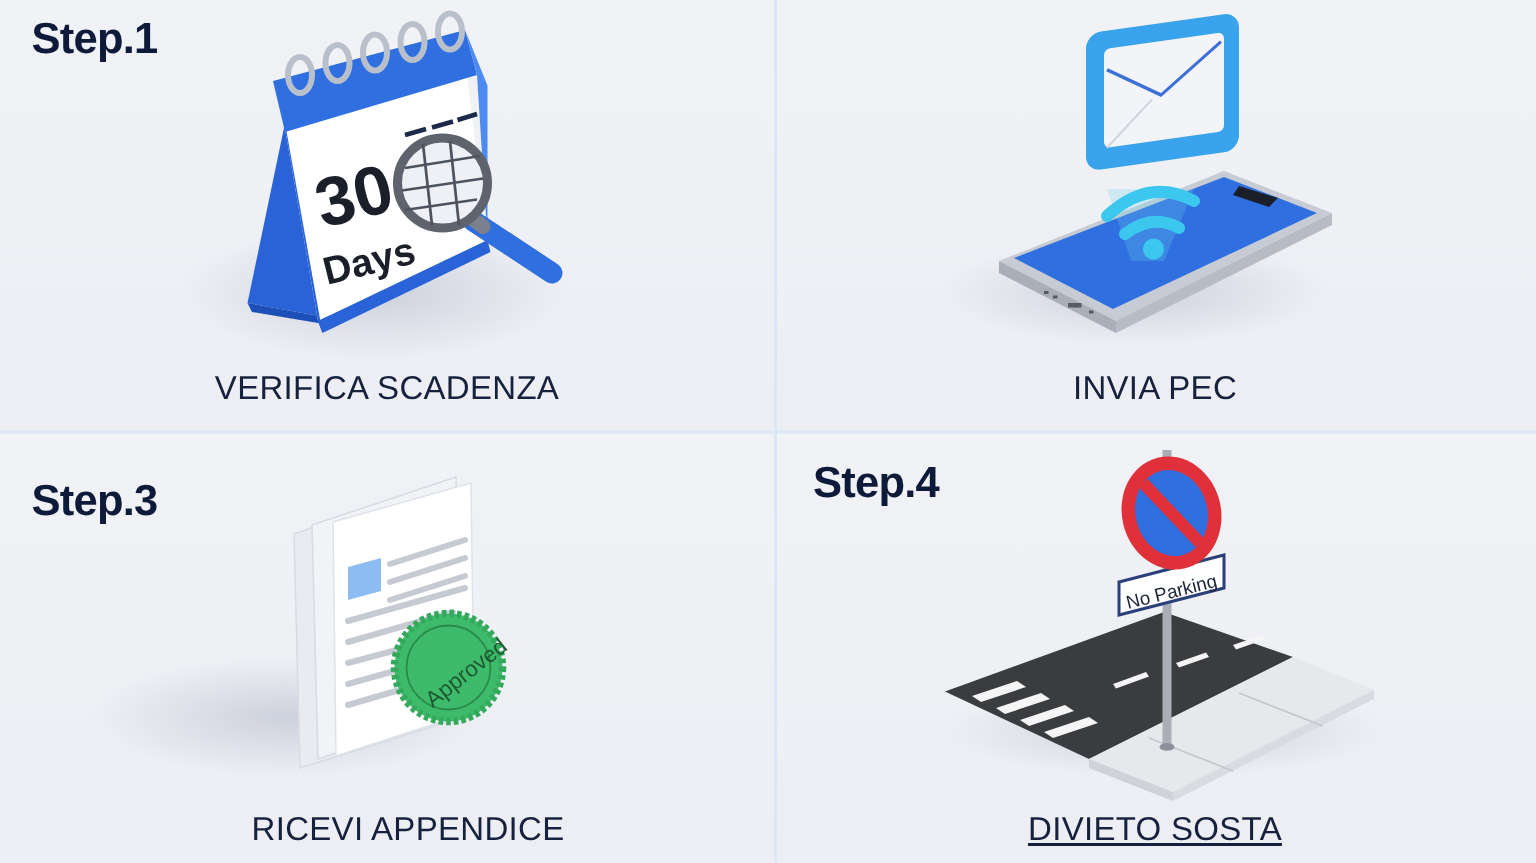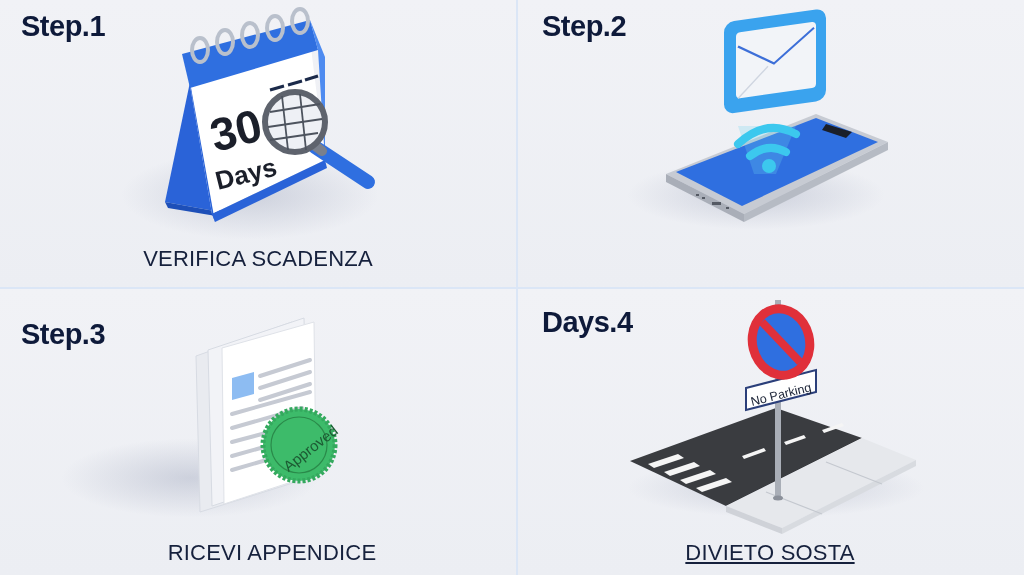--- a/index.html
+++ b/index.html
@@ -59,21 +59,20 @@
         <line x1="108" y1="115" x2="162" y2="107"></line>
         <line x1="110" y1="128" x2="158" y2="121"></line>
         <line x1="122" y1="84" x2="128" y2="138"></line>
         <line x1="140" y1="82" x2="146" y2="138"></line>
       </g>
     </svg>
     <div class="step-label" style="top:246px;">VERIFICA SCADENZA</div>
   </div>
 
   <div class="cell right">
-    <div class="step-title">Step.2</div>
     <div class="shadow" style="left:110px;top:160px;width:260px;height:70px;"></div>
     <svg style="left:140px;top:14px;" width="240" height="210" viewBox="0 0 240 210">
 
       <polygon points="10,160 160,100 232,128 88,200" fill="#c7cbd3"></polygon>
       <polygon points="10,160 88,200 88,208 10,168" fill="#a9aeb8"></polygon>
       <polygon points="88,200 232,128 232,136 88,208" fill="#b6bbc4"></polygon>
 
       <polygon points="20,158 160,104 222,128 86,192" fill="#2f6fe0"></polygon>
       <polygon points="170,110 196,118 190,124 166,116" fill="#1a1f2a"></polygon>
 
@@ -87,20 +86,21 @@
       <polygon points="82,112 140,112 120,160 98,160" fill="#6ad3f0" opacity="0.25"></polygon>
       <path d="M82,130 Q110,104 140,120" fill="none" stroke="#3cc8ee" stroke-width="8" stroke-linecap="round"></path>
       <path d="M94,142 Q112,128 130,138" fill="none" stroke="#3cc8ee" stroke-width="8" stroke-linecap="round"></path>
       <circle cx="113" cy="152" r="7" fill="#3cc8ee"></circle>
 
       <rect x="68" y="4" width="102" height="92" rx="10" fill="#3aa3ee" transform="skewY(-8) translate(0,14)"></rect>
       <rect x="80" y="16" width="80" height="66" rx="4" fill="#f2f4f8" transform="skewY(-8) translate(0,14)"></rect>
       <polyline points="82,30 118,52 158,22" fill="none" stroke="#3d6fd8" stroke-width="2.2" transform="skewY(-8) translate(0,14)"></polyline>
       <polyline points="82,82 112,54 M128,50 158,80" fill="none" stroke="#cfd5e0" stroke-width="1.5" transform="skewY(-8) translate(0,14)"></polyline>
     </svg>
+    <div class="step-label" style="top:246px;">INVIA PEC</div>
   </div>
 
   <div class="cell">
     <div class="step-title" style="top:30px;">Step.3</div>
     <div class="shadow" style="left:60px;top:150px;width:260px;height:80px;"></div>
     <svg style="left:192px;top:26px;" width="150" height="210" viewBox="0 0 150 210">
 
       <polygon points="4,42 100,8 104,168 8,198" fill="#e9ebf0" stroke="#d7dbe3" stroke-width="1"></polygon>
       <polygon points="16,36 112,4 116,160 20,192" fill="#f2f3f7" stroke="#d7dbe3" stroke-width="1"></polygon>
 
@@ -118,21 +118,21 @@
       </g>
 
       <circle cx="107" cy="131" r="36" fill="#3dbb6a" stroke="#34a95e" stroke-width="5" stroke-dasharray="3 2"></circle>
       <circle cx="107" cy="131" r="28" fill="none" stroke="#2a8a4a" stroke-width="1.2"></circle>
       <text x="82" y="146" font-family="Liberation Sans, sans-serif" font-size="15" fill="#1d5a33" transform="rotate(-38 107 131)">Approved</text>
     </svg>
     <div class="step-label" style="top:252px;margin-left:28px;">RICEVI APPENDICE</div>
   </div>
 
   <div class="cell right">
-    <div class="step-title" style="top:18px;">Days.4</div>
+    <div class="step-title" style="top:18px;">Step.4</div>
     <div class="shadow" style="left:110px;top:170px;width:300px;height:60px;"></div>
     <svg style="left:110px;top:8px;" width="300" height="230" viewBox="0 0 300 230">
 
       <polygon points="4,165 150,112 236,142 100,210" fill="#3a3c40"></polygon>
       <g fill="#f5f5f5">
         <polygon points="22,168 52,158 58,162 28,172"></polygon>
         <polygon points="38,176 68,166 74,170 44,180"></polygon>
         <polygon points="54,184 84,174 90,178 60,188"></polygon>
         <polygon points="70,192 100,182 106,186 76,196"></polygon>
         <polygon points="116,160 138,152 140,155 118,163"></polygon>

